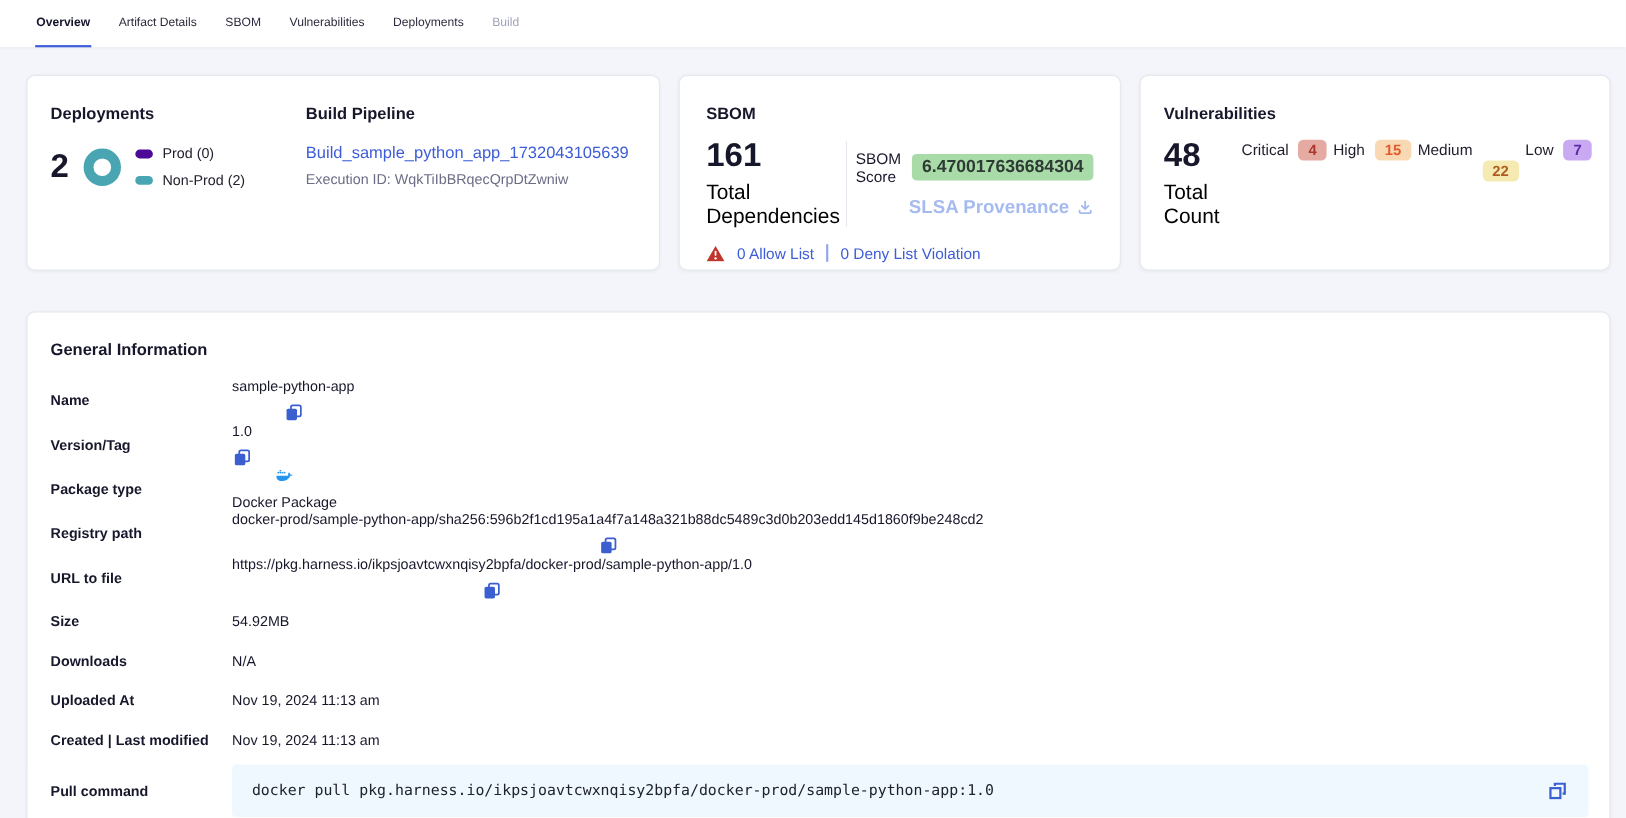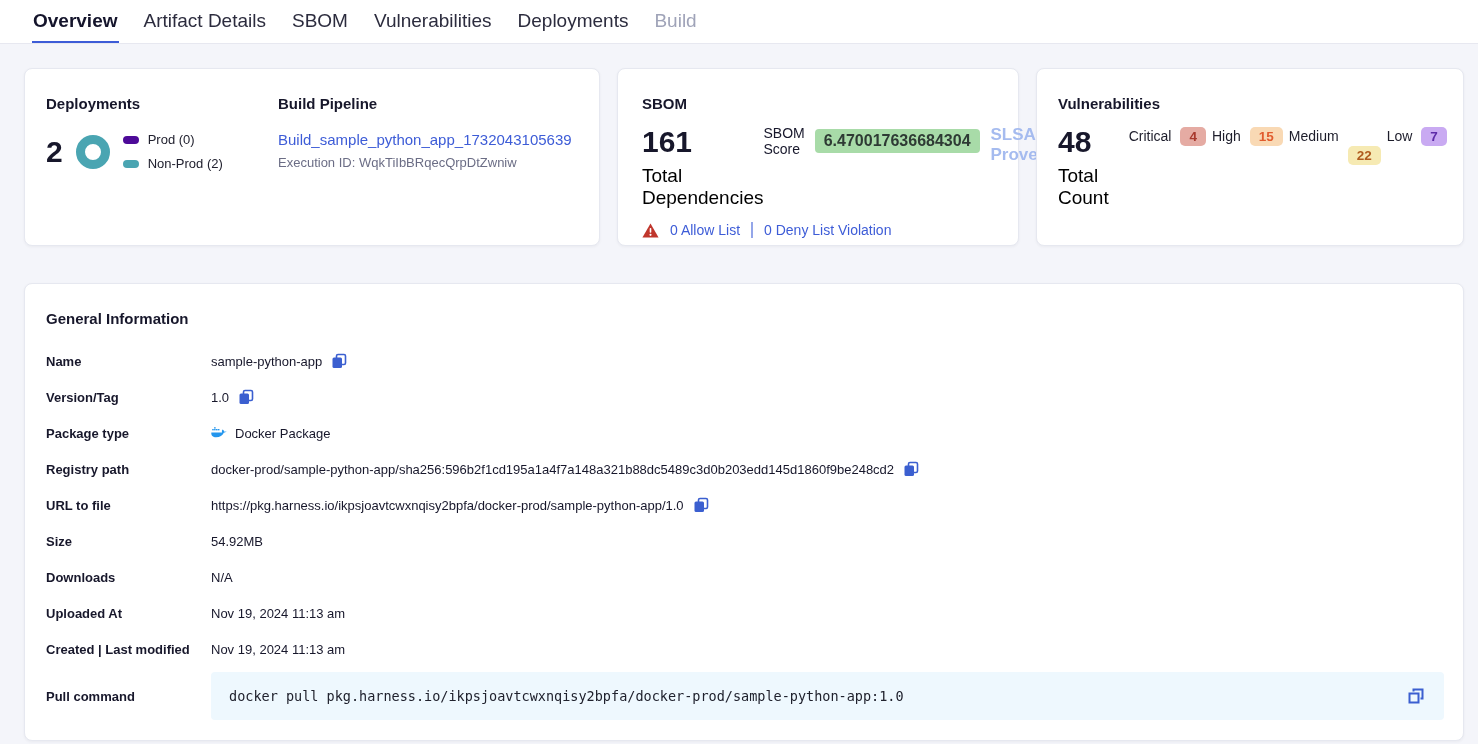--- a/index.html
+++ b/index.html
@@ -9,21 +9,21 @@
     background:#f4f5fa; color:#1d1d2b;
     font-family:"Liberation Sans", sans-serif;
   }
   
   .tabbar {
     background:#fff; height:44px; padding:0 0 0 32px;
     border-bottom:1px solid #e7e8f0;
     display:flex; gap:24px; align-items:stretch;
   }
   .tab {
-    display:flex; align-items:center; font-size:19px; color:#2c2c3e;
+    display:flex; align-items:center; font-size:11px; color:#2c2c3e;
     border-bottom:2px solid transparent; cursor:pointer; padding:0 1px; white-space:nowrap;
   }
   .tab.active { font-weight:700; color:#14142b; border-bottom-color:#3d5cd7; }
   .tab.disabled { color:#9fa3b8; }
 
   
   .page { padding:24px 14px 0 24px; }
   .card {
     background:#fff; border:1px solid #e6e8f0; border-radius:8px;
     box-shadow:0 1px 3px rgba(40,41,61,.05);
@@ -46,42 +46,42 @@
   .swatch { width:16px; height:8px; border-radius:4px; flex:none; }
   .pipe-col { flex:1; }
   .pipeline-link { display:inline-block; margin-top:19px; color:#3d5cd7; font-size:15px; text-decoration:none; cursor:pointer; }
   .exec-id { margin-top:6px; font-size:13px; color:#6b6d85; }
 
   
   .sbom-mid { display:flex; margin-top:13px; }
   .sbom-left { width:130px; }
   .muted-label { font-size:19px; color:#000000; margin-top:6px; }
   .vdiv { width:1px; background:#e6e8f0; margin:3px 0; }
-  .sbom-right { flex:1; display:flex; align-items:flex-start; justify-content:center; gap:11px; }
+  .sbom-right { flex:1; display:flex; flex-direction:column; align-items:flex-end; justify-content:center; gap:11px;margin-left:8px; }
   .score-row { display:flex; align-items:center; gap:10px; font-size:14px; color:#17172b; }
   .score-pill { border-radius:4px; padding:3px 9px; font-size:16px; font-weight:600; color:#2e3a34; }
   .slsa-row { display:flex; align-items:center; gap:7px; color:#a5bbef; font-weight:700; font-size:17px; cursor:default; }
   .sbom-links { display:flex; align-items:center; gap:11px; margin-top:13px; font-size:14px; }
   .blue-link { color:#3d5cd7; text-decoration:none; cursor:pointer; }
   .link-div { width:2px; height:16px; background:#3d5cd7; opacity:.55; }
 
   
   .vuln-mid { display:flex; margin-top:13px; }
   .vuln-left { width:84px; }
   .vuln-divider { width:1px; background:#e6e8f0; margin:2px 0; }
   .vuln-right { display:flex; flex-direction:row; gap:6px; padding-left:20px; }
   .sev-row { display:flex; align-items:center; gap:9px; font-size:14px; color:#1d1d2b; height:22px; }
   .sev-pill { border-radius:5px; padding:2px 9px; font-size:13.5px; font-weight:600; min-width:10px; text-align:center; }
 
   
   .info-card { width:1440px; padding:26px 19px 20px 21px; }
   .info-title { margin-bottom:16px !important; }
   .info-row { display:flex; align-items:center; min-height:36px; }
   .info-label { width:165px; flex:none; font-size:13px; font-weight:700; color:#17172b; }
-  .info-value { font-size:13px; color:#17172b; display:flex; align-items:center; gap:8px; word-break:break-all; }
+  .info-value { font-size:13px; color:#17172b; display:flex; align-items:center; gap:8px; word-break:break-all;flex-direction:column; }
   .copy-btn { display:inline-flex; align-items:center; cursor:pointer; flex:none; }
   .pull-row { margin-top:5px; }
   .pull-box {
     flex:1; height:48px; background:#eef8fe; border-radius:4px;
     display:flex; align-items:center; padding:0 18px;
     font-family:"DejaVu Sans Mono", monospace; font-size:13.5px; color:#20222e;
   }
   .pull-copy { margin-left:auto; }
   .icon { display:inline-flex; flex:none; }
 </style>

